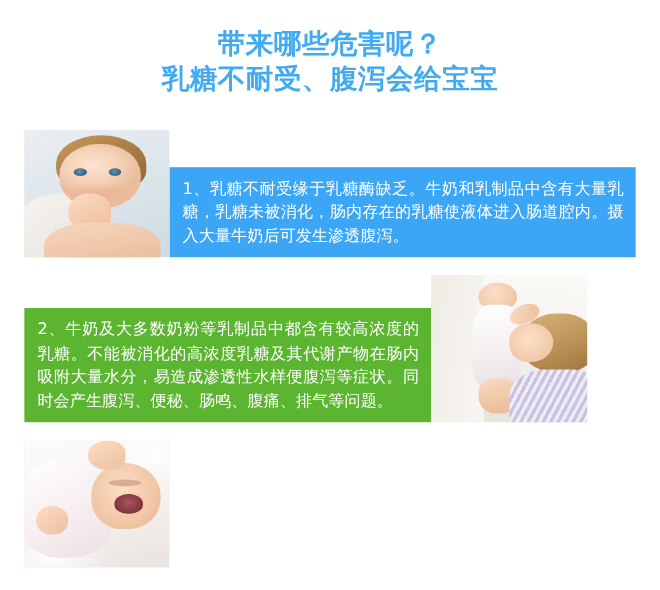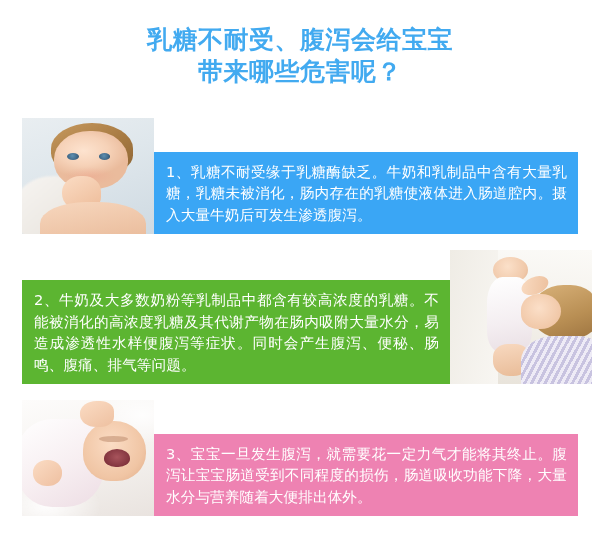--- a/index.html
+++ b/index.html
@@ -73,21 +73,21 @@
     width: 556px;
     height: 116px;
   }
   #panel-1 .panel-text { background: #3aa6f5; }
   #photo-1 { width: 132px; height: 116px; }
 
   
   #panel-2 {
     left: 22px;
     top: 250px;
-    width: 570px;
+    width: 512px;
     height: 134px;
   }
   #panel-2 .panel-text { background: #5cb531; }
   #photo-2 { width: 142px; height: 134px; }
 
   
   #panel-3 {
     left: 22px;
     top: 400px;
     width: 556px;
@@ -282,22 +282,22 @@
     border-radius: 48%;
     background: linear-gradient(140deg, #fbdcc4 0%, #eebfa0 100%);
   }
 </style>
 </head>
 <body>
 
 <div id="infographic">
 
   <div class="title-block">
+    <span class="title-line">带来哪些危害呢？</span>
     <span class="title-line">乳糖不耐受、腹泻会给宝宝</span>
-    <span class="title-line">带来哪些危害呢？</span>
   </div>
 
   <div class="panel" id="panel-1">
     <div class="photo" id="photo-1">
       <div class="scene"></div>
       <div class="chair"></div>
       <div class="hair"></div>
       <div class="head"></div>
       <div class="eye-l"></div>
       <div class="eye-r"></div>
@@ -327,16 +327,15 @@
     <div class="photo" id="photo-3">
       <div class="scene"></div>
       <div class="blanket"></div>
       <div class="onesie"></div>
       <div class="head"></div>
       <div class="brow"></div>
       <div class="mouth"></div>
       <div class="arm"></div>
       <div class="fist"></div>
     </div>
-    <div class="panel-text">3、宝宝一旦发生腹泻，就需要花一定力气才能将其终止。腹泻让宝宝肠道受到不同程度的损伤，肠道吸收功能下降，大量水分与营养随着大便排出体外。</div>
   </div>
 
 </div>
 
 </body></html>

